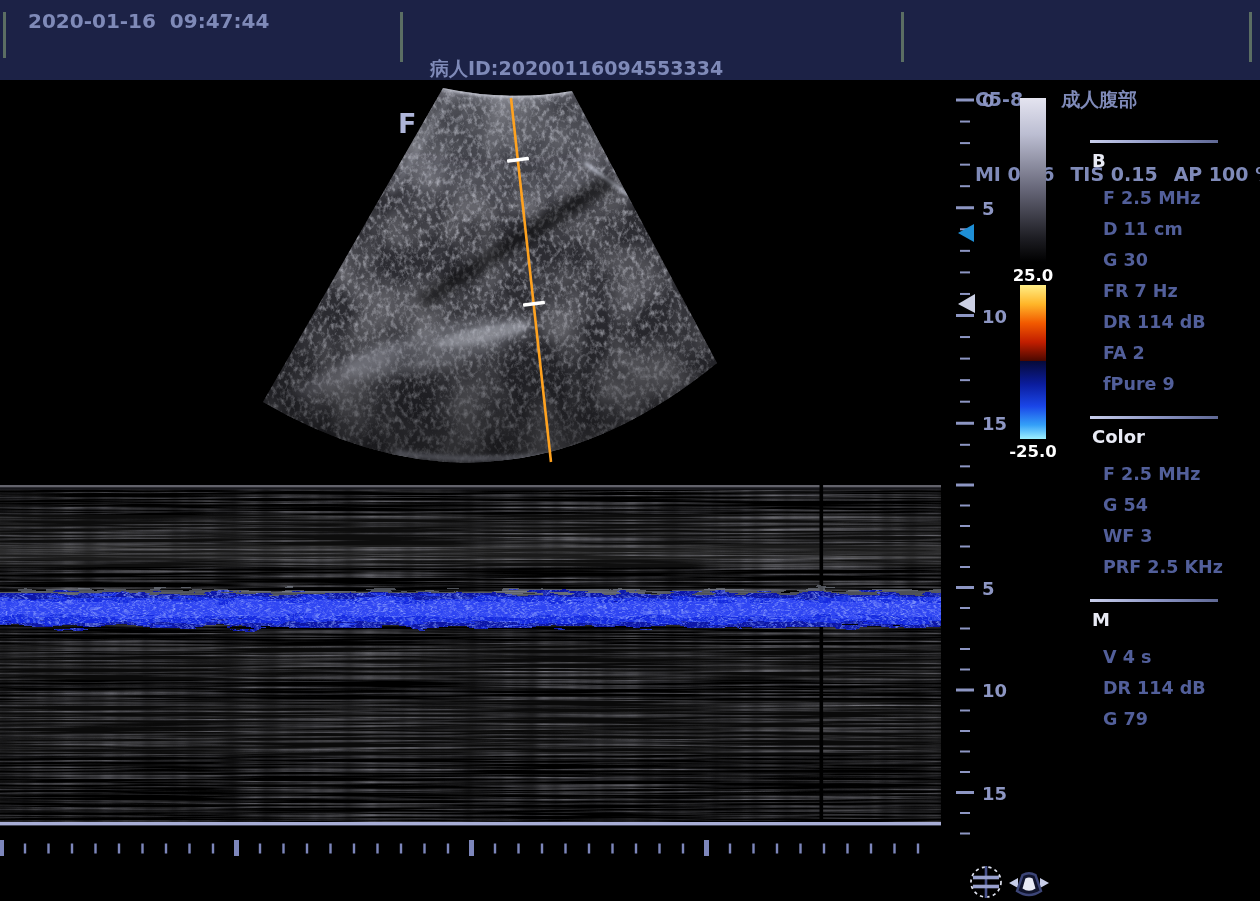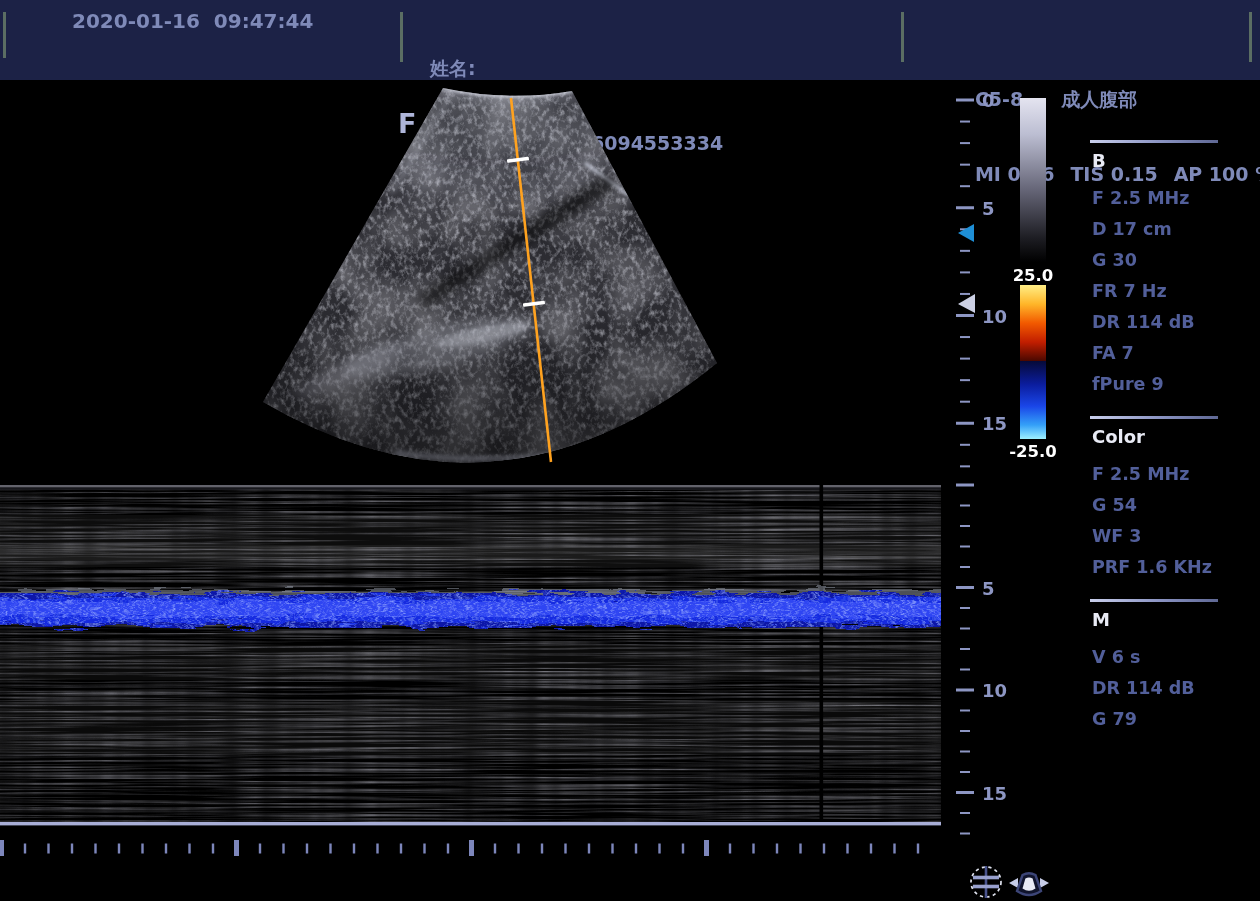--- a/index.html
+++ b/index.html
@@ -3,50 +3,49 @@
 <meta charset="utf-8">
 <style>
   html,body{margin:0;padding:0;background:#000;width:1260px;height:901px;overflow:hidden;
     font-family:"DejaVu Sans","Liberation Sans",sans-serif;}
   .stage{position:relative;width:1260px;height:901px;background:#000;}
 
   
   .header{position:absolute;left:0;top:0;width:1260px;height:80px;background:#1c2246;}
   .hsec{position:absolute;color:#7f8ab8;font-weight:bold;white-space:pre;}
   .hsec .row{line-height:31px;height:31px;}
-  .hdate{left:28px;top:9px;font-size:20px;margin-left:44px;}
+  .hdate{left:28px;top:9px;font-size:20px;}
   .hmid{left:430px;top:9px;font-size:19px;}
   .hright{left:922px;top:9px;font-size:19px;}
   .hright .gap{display:inline-block;width:38px;}
   .hright .sp{display:inline-block;margin-right:16px;}
   .hdiv{position:absolute;top:12px;width:3px;height:50px;background:#5b6e63;}
   .hdiv.short{height:46px;}
 
   
   .panel{position:absolute;left:1090px;top:140px;width:132px;}
   .sep{height:3px;width:128px;background:linear-gradient(to right,#c9cfec,#8a93c2 55%,#5f6894);}
   .sec-title{color:#e9ebf5;font-size:18px;font-weight:bold;line-height:24px;margin:6px 0 10px 2px;}
-  .prow{color:#525f9a;font-size:17.5px;font-weight:bold;line-height:31px;margin-left:2px;white-space:pre;}
+  .prow{color:#525f9a;font-size:17.5px;font-weight:bold;line-height:31px;margin-left:13px;white-space:pre;}
   .sep.mt{margin-top:16px;}
 
   
   .lay{position:absolute;}
   svg text{font-family:"DejaVu Sans","Liberation Sans",sans-serif;}
 </style>
 </head>
 <body>
 
 <div class="stage">
 
   <div class="header">
     <div class="hdiv short" style="left:3px"></div>
     <div class="hsec hdate">2020-01-16  09:47:44</div>
     <div class="hdiv" style="left:400px"></div>
     <div class="hsec hmid">
-      <div class="row">姓名:</div>
       <div class="row">病人ID:20200116094553334</div>
     </div>
     <div class="hdiv" style="left:901px"></div>
     <div class="hsec hright">
       <div class="row">
         <span>C5-8</span><span class="gap"></span><span>成人腹部</span>
       </div>
       <div class="row">
         <span class="sp">MI 0.46</span><span class="sp">TIS 0.15</span><span>AP 100 %</span>
       </div>
@@ -300,34 +299,34 @@
       <polygon points="42,21 33,16 33,26" fill="#c7cde8"></polygon>
       <path d="M10 29 Q22 37 34 29 L28.5 13 Q22 9.5 15.5 13 Z" fill="#10142c" stroke="#3c4577" stroke-width="2.4"></path>
       <path d="M15.5 26.5 Q22 31 28.5 26.5 L25.6 16.5 Q22 14.5 18.4 16.5 Z" fill="#e9ebf5"></path>
     </g>
   </svg>
 
   <div class="panel">
     <div class="sep"></div>
     <div class="sec-title">B</div>
     <div class="prow">F 2.5 MHz</div>
-    <div class="prow">D 17 cm</div>
+    <div class="prow">D 11 cm</div>
     <div class="prow">G 30</div>
     <div class="prow">FR 7 Hz</div>
     <div class="prow">DR 114 dB</div>
-    <div class="prow">FA 7</div>
+    <div class="prow">FA 2</div>
     <div class="prow">fPure 9</div>
 
     <div class="sep mt"></div>
     <div class="sec-title">Color</div>
     <div class="prow">F 2.5 MHz</div>
     <div class="prow">G 54</div>
     <div class="prow">WF 3</div>
-    <div class="prow">PRF 1.6 KHz</div>
+    <div class="prow">PRF 2.5 KHz</div>
 
     <div class="sep mt"></div>
     <div class="sec-title">M</div>
-    <div class="prow">V 6 s</div>
+    <div class="prow">V 4 s</div>
     <div class="prow">DR 114 dB</div>
     <div class="prow">G 79</div>
   </div>
 
 </div>
 
 </body></html>

